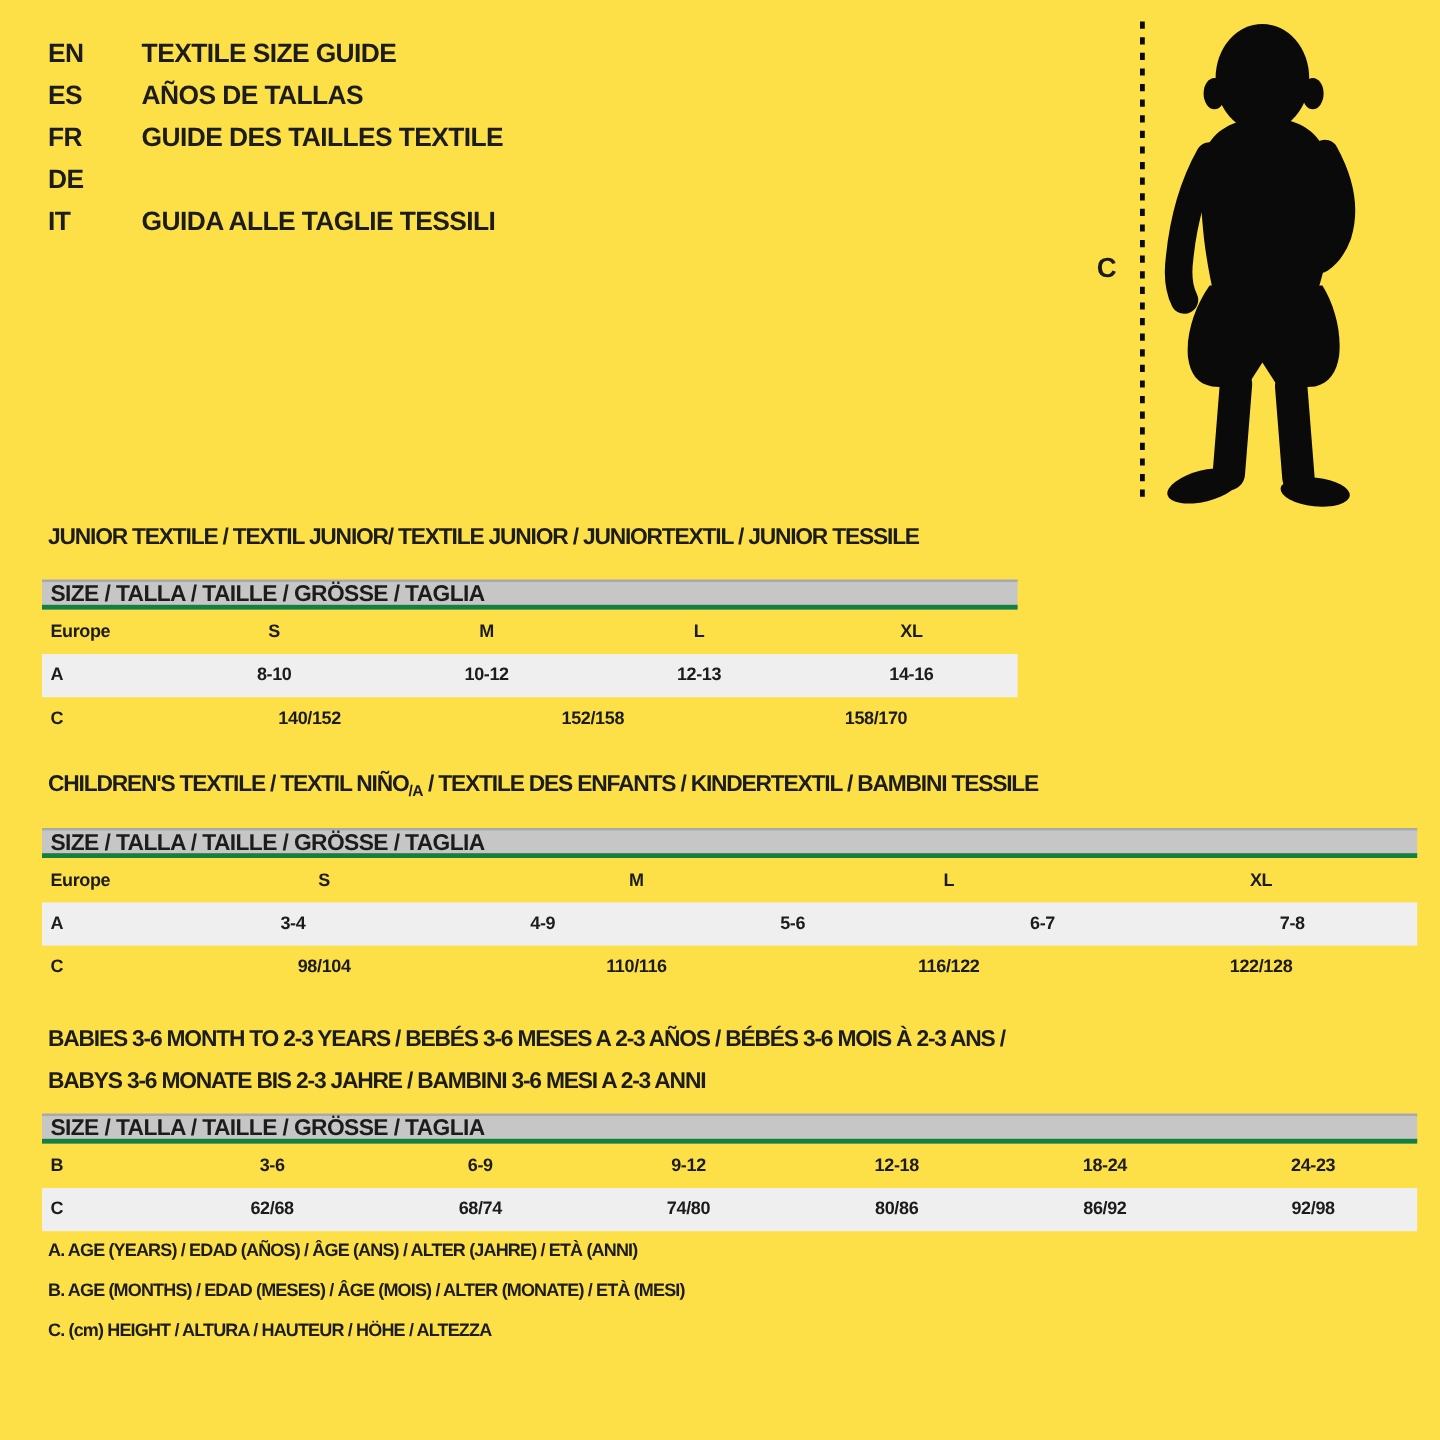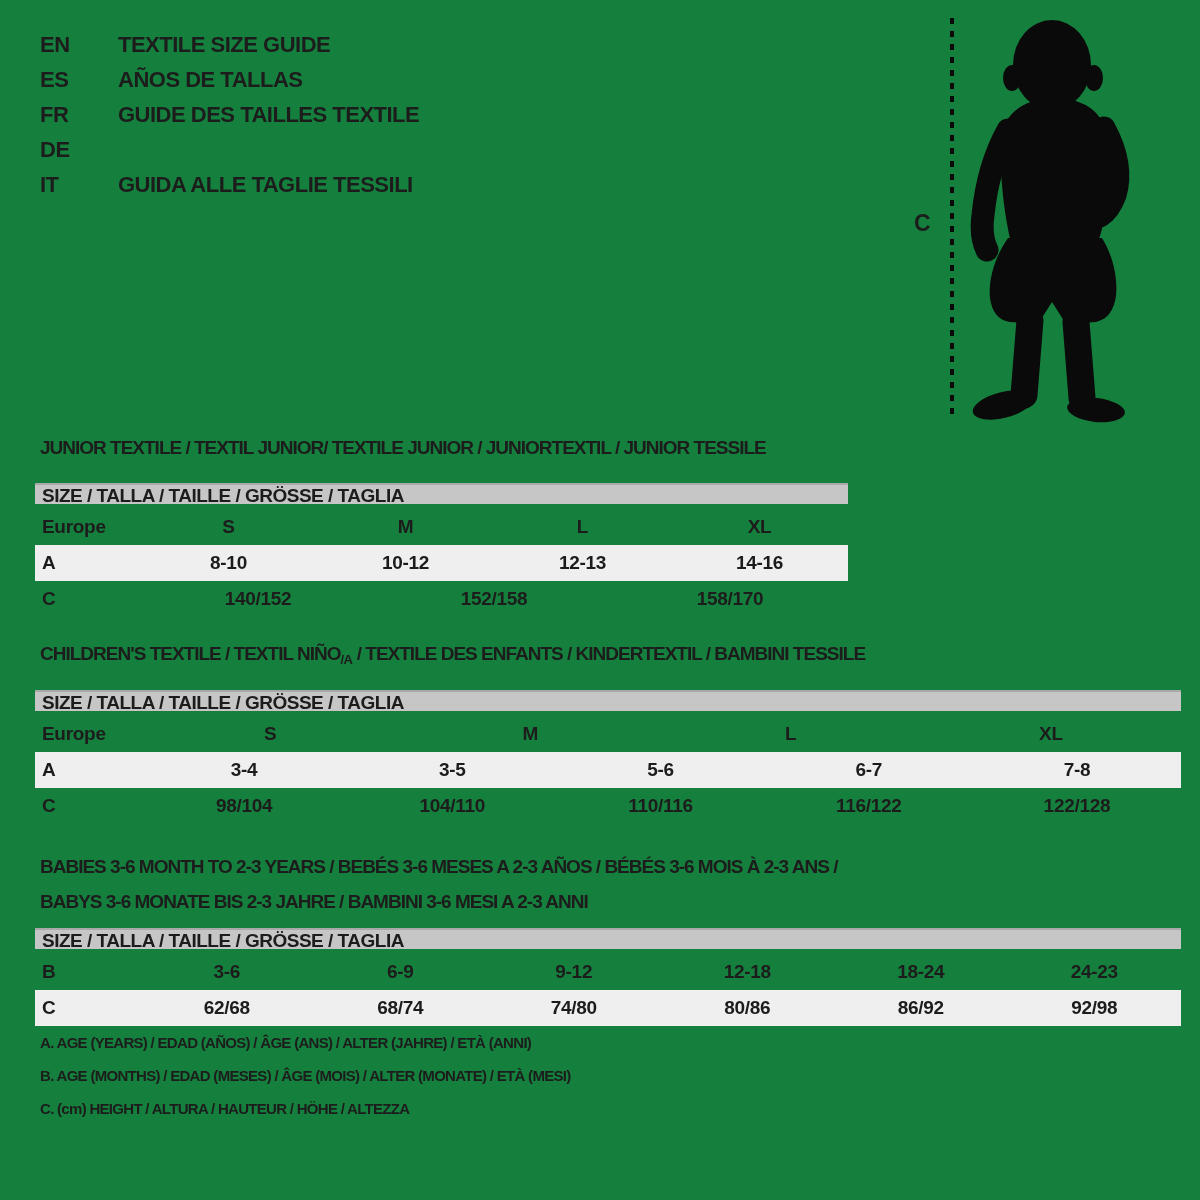--- a/index.html
+++ b/index.html
@@ -1,18 +1,18 @@
 <!DOCTYPE html>
 <html><head>
 <meta charset="utf-8">
 <style>
   * { margin:0; padding:0; box-sizing:border-box; }
   html,body { background:#ffffff; }
   .canvas {
-    position:relative; width:1200px; height:1200px; background:#15803d;
+    position:relative; width:1200px; height:1200px; background:#fde047;
     font-family:"Liberation Sans", sans-serif; color:#1c1c1c; font-weight:700;
     overflow:hidden;
   }
 
   
   .lang-list { position:absolute; left:40px; top:27px; }
   .lang-row { display:flex; height:35px; line-height:35px; font-size:22px; letter-spacing:-0.5px; }
   .lang-code { width:78px; }
 
   
@@ -29,21 +29,21 @@
   
   .size-table { position:absolute; left:35px; }
   #table1 { top:483px; width:813px; }
   #table2 { top:690px; width:1146px; }
   #table3 { top:928px; width:1146px; }
   .size-bar {
     height:25px; line-height:21px; background:#c6c6c6;
     border-top:2px solid #a9a9a9; border-bottom:4px solid #15803d;
     padding-left:7px; font-size:19px; letter-spacing:-0.5px;
   }
-  .trow { display:flex; font-size:19px; letter-spacing:-0.3px; }
+  .trow { display:flex; font-size:15px; letter-spacing:-0.3px; }
   .h37 { height:37px; line-height:37px; }
   .h36 { height:36px; line-height:36px; }
   .shaded { background:#efefef; }
   .tlabel { width:105px; padding-left:7px; }
   .tcell { flex:1; text-align:center; }
 
   
   .legend { position:absolute; left:40px; top:1026px; font-size:15px; letter-spacing:-0.7px; }
   .legend-line { height:33px; line-height:33px; white-space:nowrap; }
 </style>
@@ -125,29 +125,28 @@
     <div class="trow h37">
       <span class="tlabel">Europe</span>
       <span class="tcell">S</span>
       <span class="tcell">M</span>
       <span class="tcell">L</span>
       <span class="tcell">XL</span>
     </div>
     <div class="trow h36 shaded">
       <span class="tlabel">A</span>
       <span class="tcell">3-4</span>
-      <span class="tcell">3-5</span>
+      <span class="tcell">4-9</span>
       <span class="tcell">5-6</span>
       <span class="tcell">6-7</span>
       <span class="tcell">7-8</span>
     </div>
     <div class="trow h36">
       <span class="tlabel">C</span>
       <span class="tcell">98/104</span>
-      <span class="tcell">104/110</span>
       <span class="tcell">110/116</span>
       <span class="tcell">116/122</span>
       <span class="tcell">122/128</span>
     </div>
   </div>
 
   <div class="section-title" id="sec3-title">
     <div>BABIES 3-6 MONTH TO 2-3 YEARS / BEBÉS 3-6 MESES A 2-3 AÑOS / BÉBÉS 3-6 MOIS À 2-3 ANS /</div>
     <div>BABYS 3-6 MONATE BIS 2-3 JAHRE / BAMBINI 3-6 MESI A 2-3 ANNI</div>
   </div>

